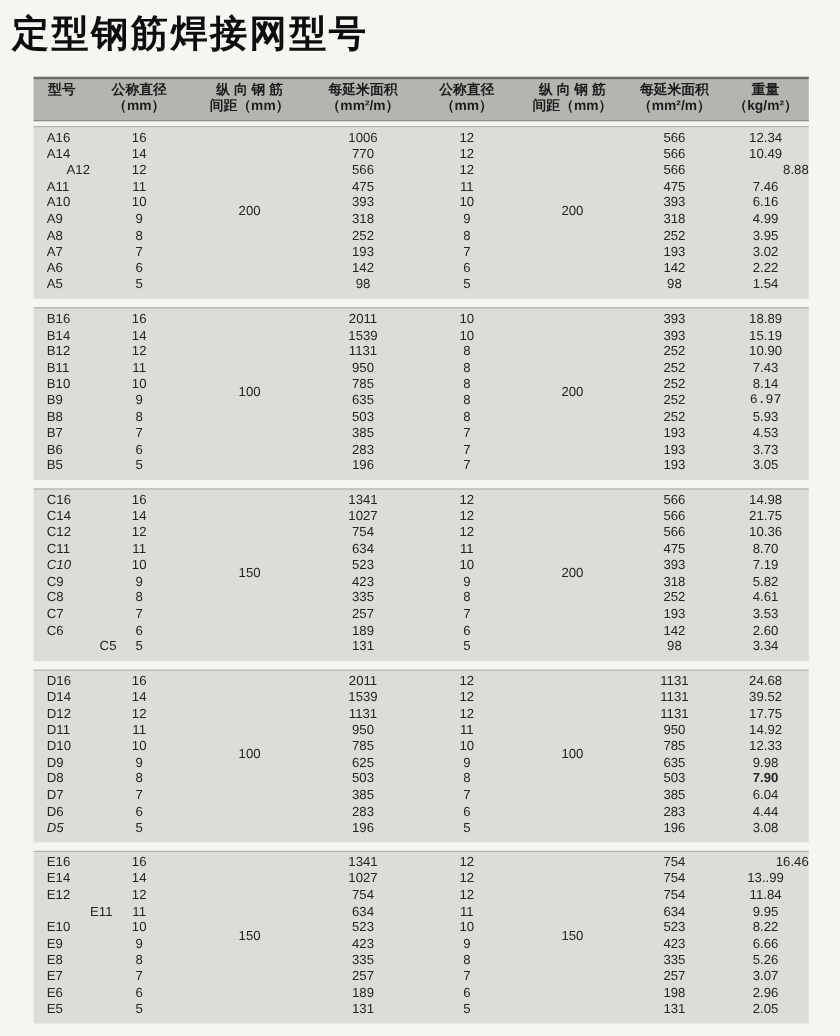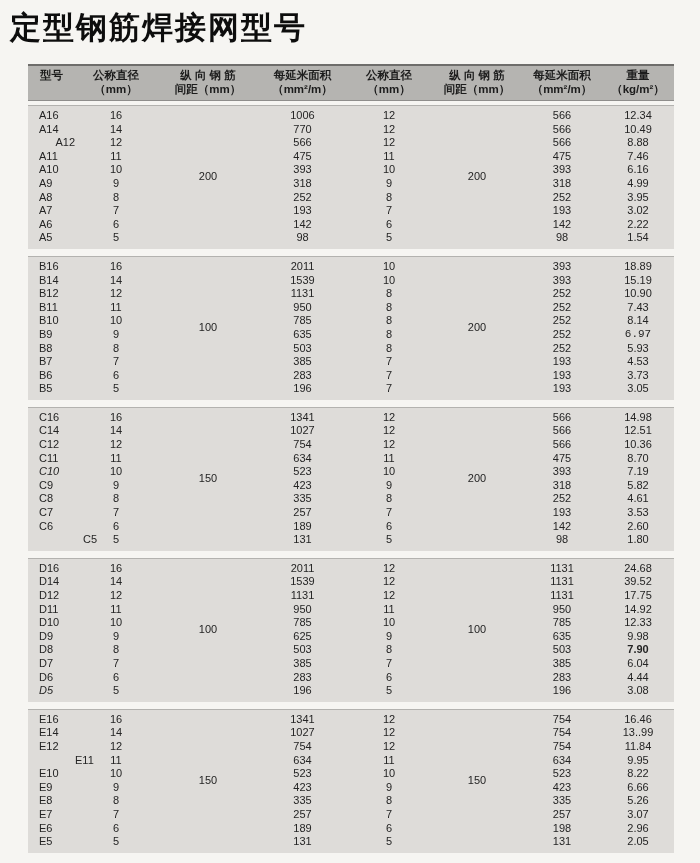--- a/index.html
+++ b/index.html
@@ -106,21 +106,21 @@
         <div class="cell c2" style="grid-area: 2 / 2;">14</div>
         <div class="cell c4" style="grid-area: 2 / 4;">770</div>
         <div class="cell c5" style="grid-area: 2 / 5;">12</div>
         <div class="cell c7" style="grid-area: 2 / 7;">566</div>
         <div class="cell c8" style="grid-area: 2 / 8;">10.49</div>
         <div class="cell c1" style="grid-area: 3 / 1; text-align: right;">A12</div>
         <div class="cell c2" style="grid-area: 3 / 2;">12</div>
         <div class="cell c4" style="grid-area: 3 / 4;">566</div>
         <div class="cell c5" style="grid-area: 3 / 5;">12</div>
         <div class="cell c7" style="grid-area: 3 / 7;">566</div>
-        <div class="cell c8" style="grid-area: 3 / 8;">8.88</div>
+        <div class="cell c8" style="grid-area: 3 / 8; text-align: right;">8.88</div>
         <div class="cell c1" style="grid-area: 4 / 1;">A11</div>
         <div class="cell c2" style="grid-area: 4 / 2;">11</div>
         <div class="cell c4" style="grid-area: 4 / 4;">475</div>
         <div class="cell c5" style="grid-area: 4 / 5;">11</div>
         <div class="cell c7" style="grid-area: 4 / 7;">475</div>
         <div class="cell c8" style="grid-area: 4 / 8;">7.46</div>
         <div class="cell c1" style="grid-area: 5 / 1;">A10</div>
         <div class="cell c2" style="grid-area: 5 / 2;">10</div>
         <div class="cell c4" style="grid-area: 5 / 4;">393</div>
         <div class="cell c5" style="grid-area: 5 / 5;">10</div>
@@ -228,21 +228,21 @@
         <div class="cell c2" style="grid-area: 1 / 2;">16</div>
         <div class="cell c4" style="grid-area: 1 / 4;">1341</div>
         <div class="cell c5" style="grid-area: 1 / 5;">12</div>
         <div class="cell c7" style="grid-area: 1 / 7;">566</div>
         <div class="cell c8" style="grid-area: 1 / 8;">14.98</div>
         <div class="cell c1" style="grid-area: 2 / 1;">C14</div>
         <div class="cell c2" style="grid-area: 2 / 2;">14</div>
         <div class="cell c4" style="grid-area: 2 / 4;">1027</div>
         <div class="cell c5" style="grid-area: 2 / 5;">12</div>
         <div class="cell c7" style="grid-area: 2 / 7;">566</div>
-        <div class="cell c8" style="grid-area: 2 / 8;">12.51</div>
+        <div class="cell c8" style="grid-area: 2 / 8;">21.75</div>
         <div class="cell c1" style="grid-area: 3 / 1;">C12</div>
         <div class="cell c2" style="grid-area: 3 / 2;">12</div>
         <div class="cell c4" style="grid-area: 3 / 4;">754</div>
         <div class="cell c5" style="grid-area: 3 / 5;">12</div>
         <div class="cell c7" style="grid-area: 3 / 7;">566</div>
         <div class="cell c8" style="grid-area: 3 / 8;">10.36</div>
         <div class="cell c1" style="grid-area: 4 / 1;">C11</div>
         <div class="cell c2" style="grid-area: 4 / 2;">11</div>
         <div class="cell c4" style="grid-area: 4 / 4;">634</div>
         <div class="cell c5" style="grid-area: 4 / 5;">11</div>
@@ -276,21 +276,21 @@
         <div class="cell c2" style="grid-area: 9 / 2;">6</div>
         <div class="cell c4" style="grid-area: 9 / 4;">189</div>
         <div class="cell c5" style="grid-area: 9 / 5;">6</div>
         <div class="cell c7" style="grid-area: 9 / 7;">142</div>
         <div class="cell c8" style="grid-area: 9 / 8;">2.60</div>
         <div class="cell c1" style="grid-area: 10 / 1; margin-left: 44px;">C5</div>
         <div class="cell c2" style="grid-area: 10 / 2;">5</div>
         <div class="cell c4" style="grid-area: 10 / 4;">131</div>
         <div class="cell c5" style="grid-area: 10 / 5;">5</div>
         <div class="cell c7" style="grid-area: 10 / 7;">98</div>
-        <div class="cell c8" style="grid-area: 10 / 8;">1.80</div>
+        <div class="cell c8" style="grid-area: 10 / 8;">3.34</div>
         <div class="cell c3 spacer" style="grid-area: 1 / 3 / span 10;">150</div>
         <div class="cell c6 spacer" style="grid-area: 1 / 6 / span 10;">200</div>
       </div>
       <div class="block">
         <div class="cell c1" style="grid-area: 1 / 1;">D16</div>
         <div class="cell c2" style="grid-area: 1 / 2;">16</div>
         <div class="cell c4" style="grid-area: 1 / 4;">2011</div>
         <div class="cell c5" style="grid-area: 1 / 5;">12</div>
         <div class="cell c7" style="grid-area: 1 / 7;">1131</div>
         <div class="cell c8" style="grid-area: 1 / 8;">24.68</div>
@@ -350,21 +350,21 @@
         <div class="cell c8" style="grid-area: 10 / 8;">3.08</div>
         <div class="cell c3 spacer" style="grid-area: 1 / 3 / span 10;">100</div>
         <div class="cell c6 spacer" style="grid-area: 1 / 6 / span 10;">100</div>
       </div>
       <div class="block">
         <div class="cell c1" style="grid-area: 1 / 1;">E16</div>
         <div class="cell c2" style="grid-area: 1 / 2;">16</div>
         <div class="cell c4" style="grid-area: 1 / 4;">1341</div>
         <div class="cell c5" style="grid-area: 1 / 5;">12</div>
         <div class="cell c7" style="grid-area: 1 / 7;">754</div>
-        <div class="cell c8" style="grid-area: 1 / 8;">16.46</div>
+        <div class="cell c8" style="grid-area: 1 / 8; text-align: right;">16.46</div>
         <div class="cell c1" style="grid-area: 2 / 1;">E14</div>
         <div class="cell c2" style="grid-area: 2 / 2;">14</div>
         <div class="cell c4" style="grid-area: 2 / 4;">1027</div>
         <div class="cell c5" style="grid-area: 2 / 5;">12</div>
         <div class="cell c7" style="grid-area: 2 / 7;">754</div>
         <div class="cell c8" style="grid-area: 2 / 8;">13..99</div>
         <div class="cell c1" style="grid-area: 3 / 1;">E12</div>
         <div class="cell c2" style="grid-area: 3 / 2;">12</div>
         <div class="cell c4" style="grid-area: 3 / 4;">754</div>
         <div class="cell c5" style="grid-area: 3 / 5;">12</div>

